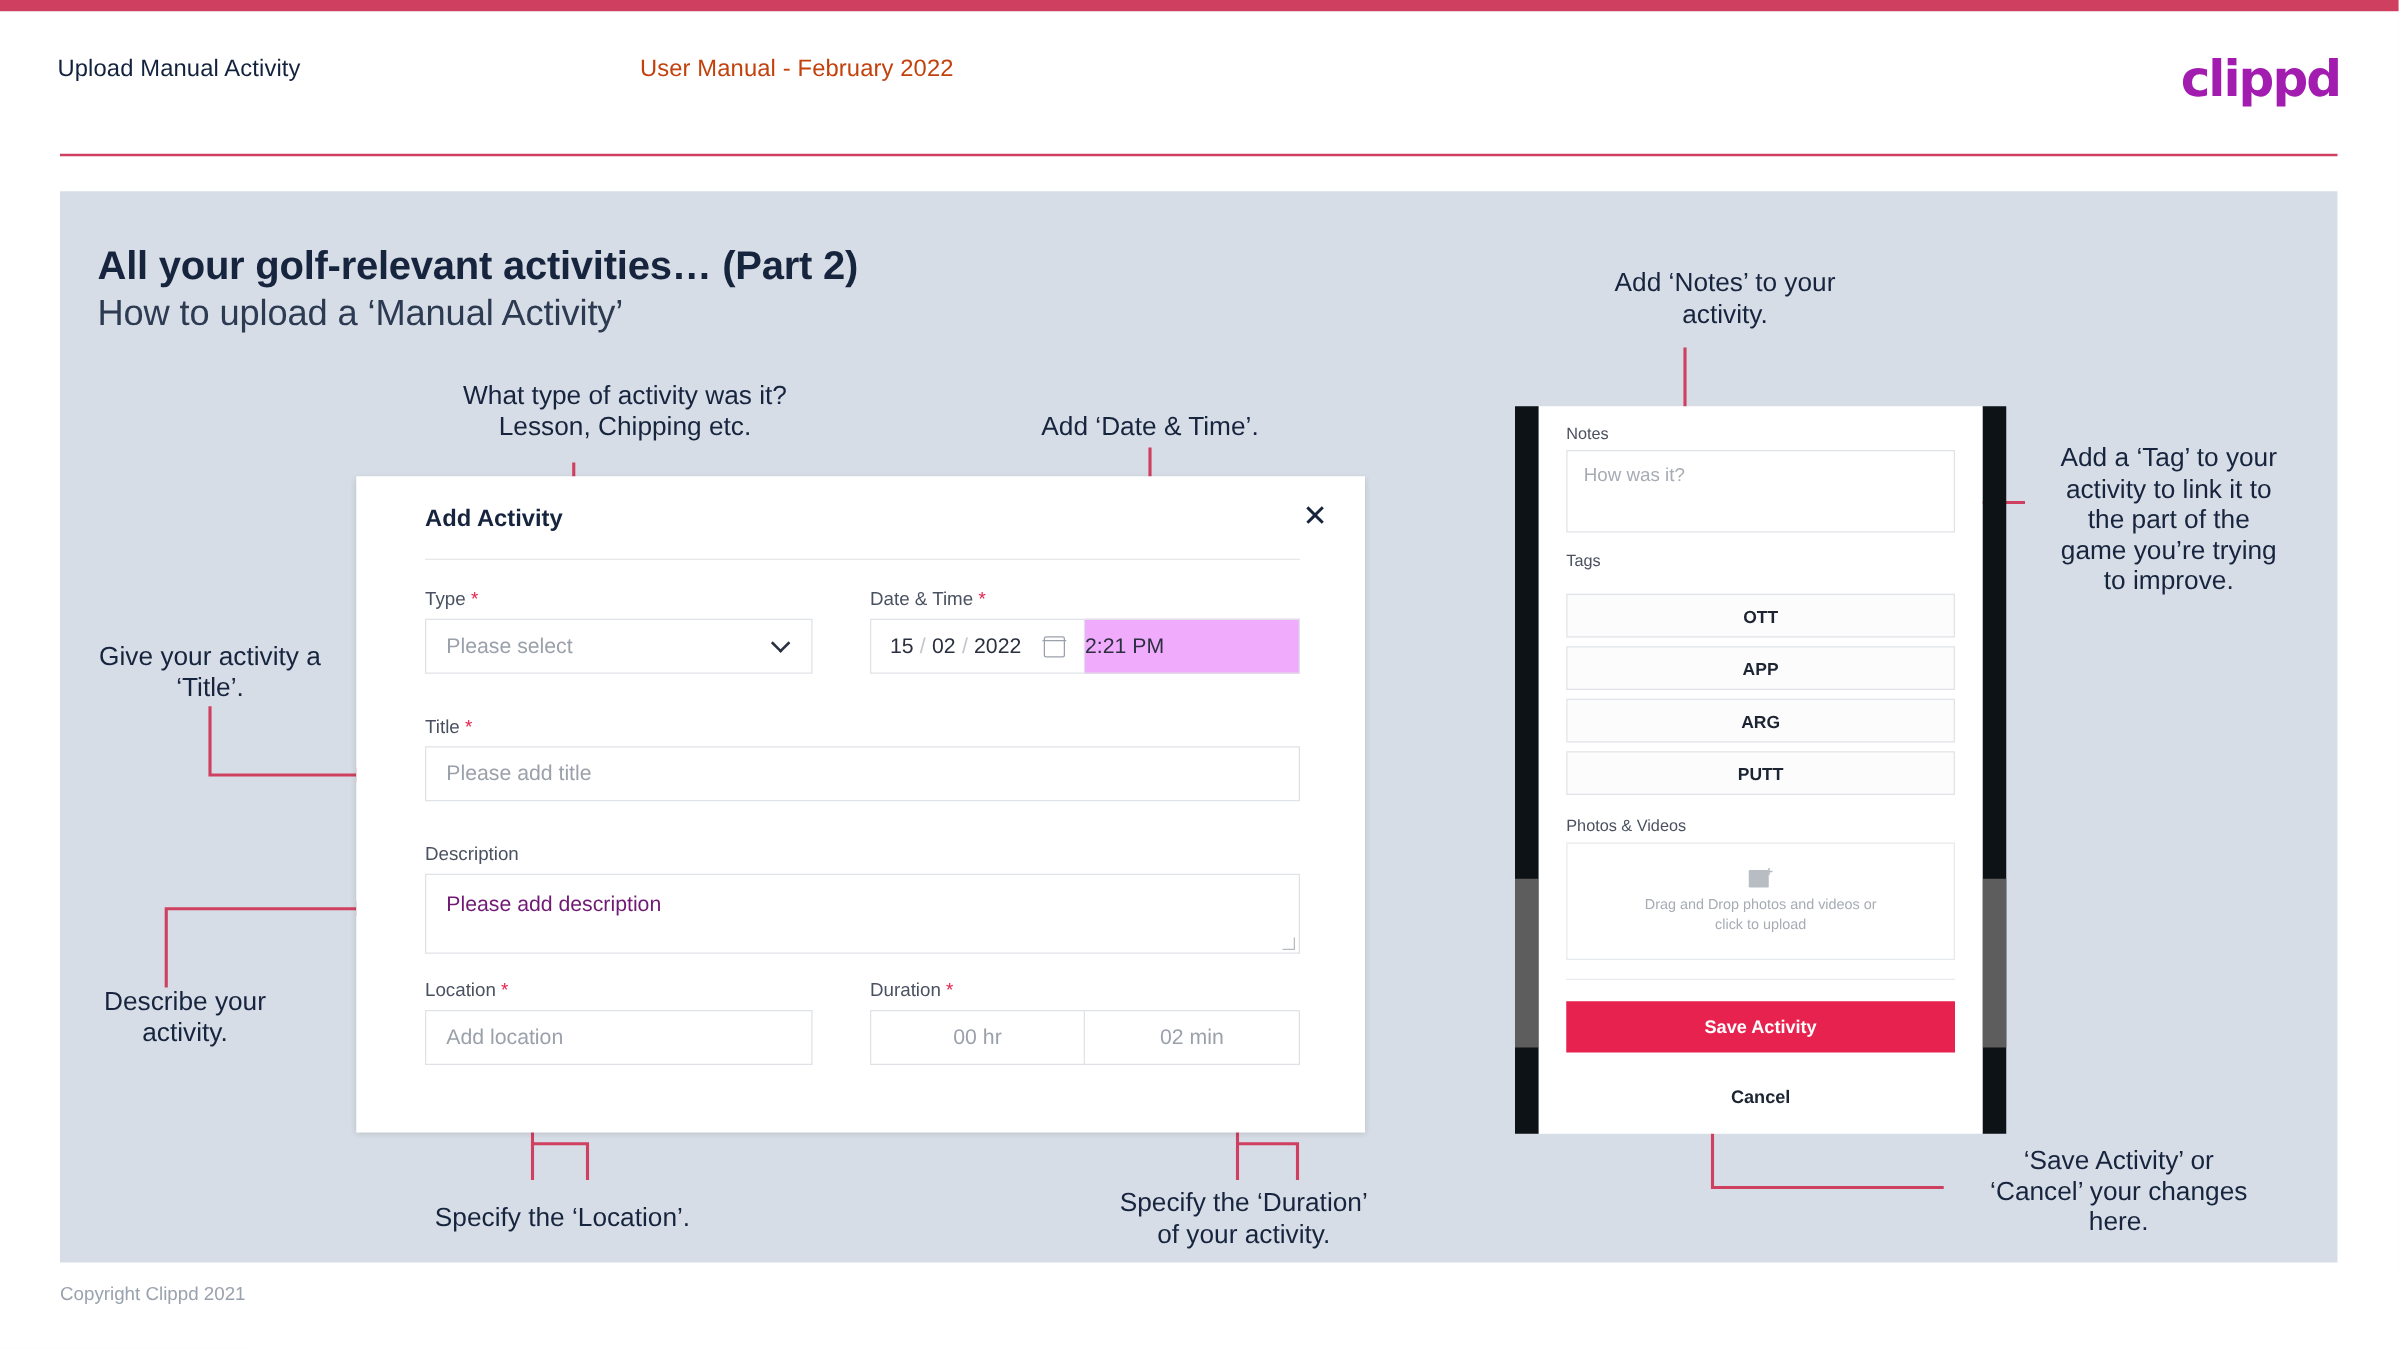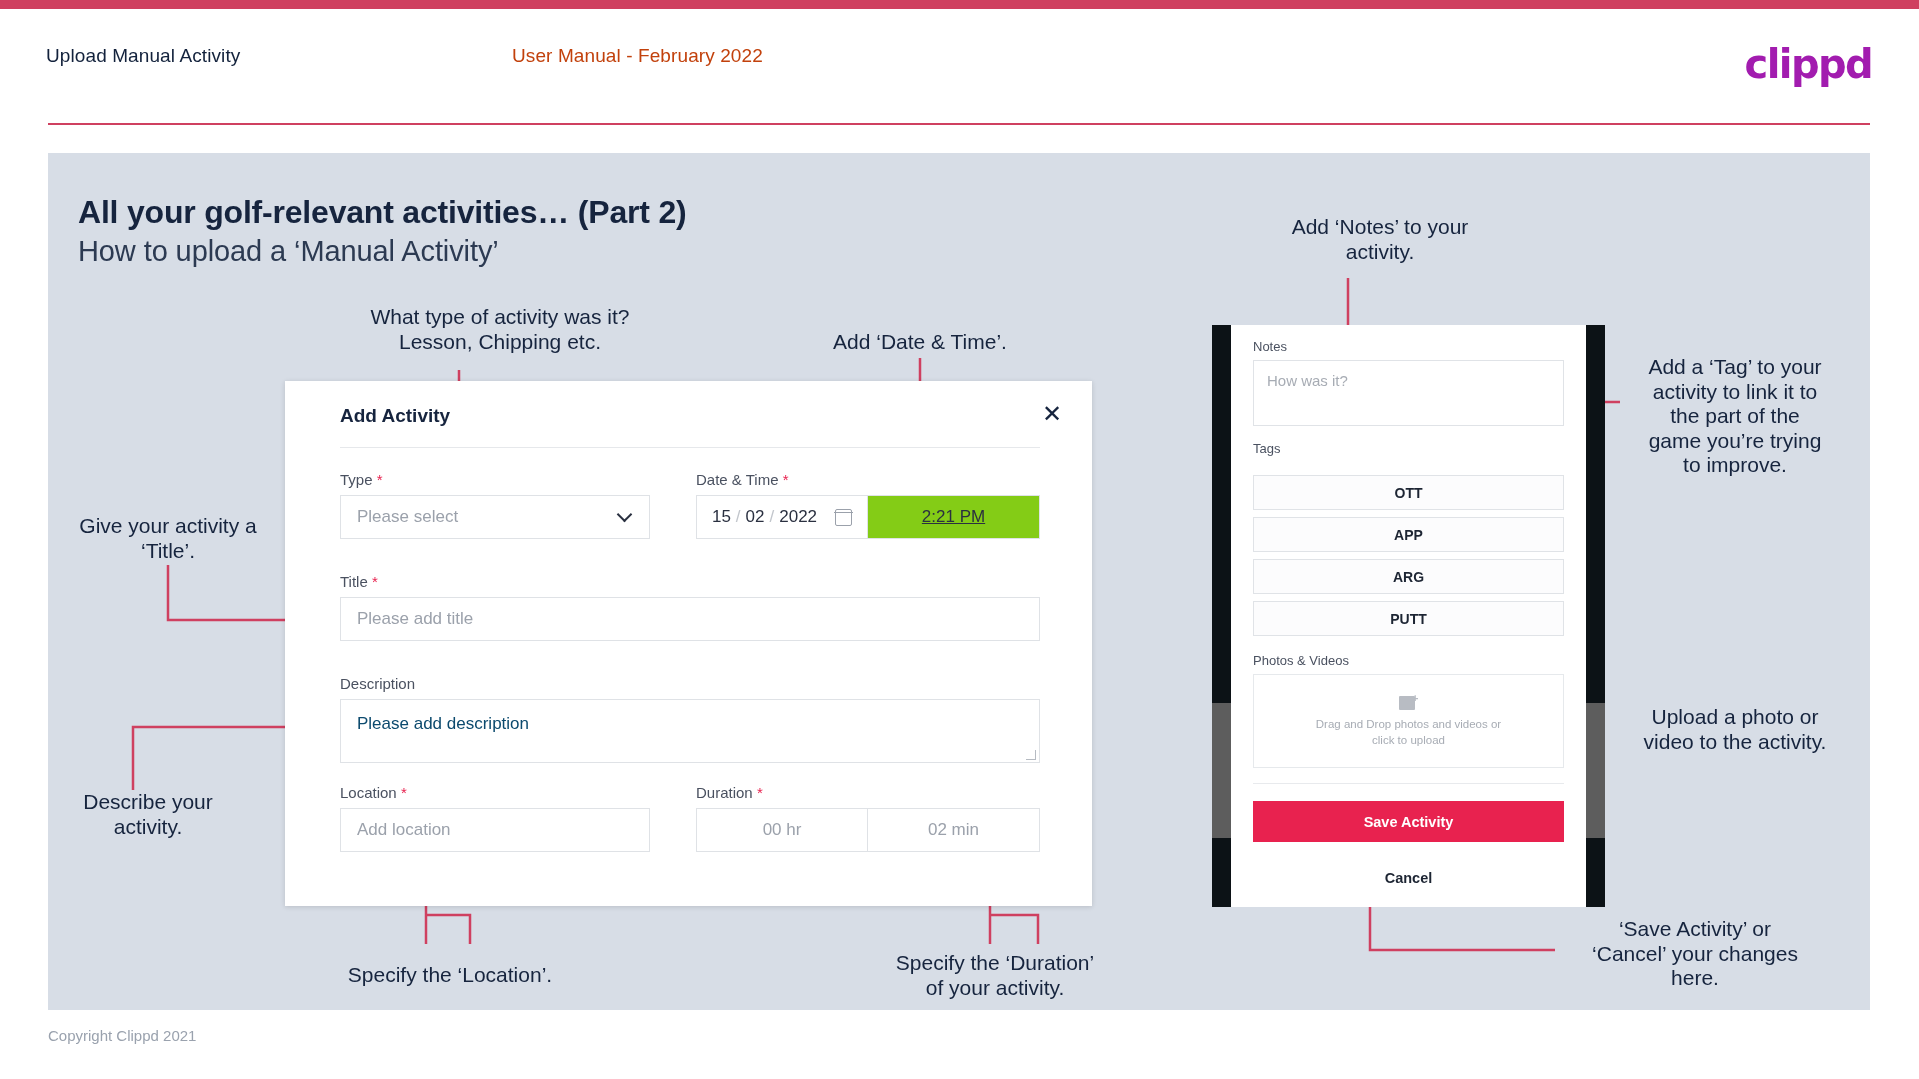--- a/index.html
+++ b/index.html
@@ -105,28 +105,28 @@
   .date-box .slash { color: #c2c6cc; margin: 0 5px; }
   .cal-ic {
     display: inline-block; width: 17px; height: 17px; margin-left: 18px;
     border: 1.6px solid #9ba1ab; border-radius: 2px; position: relative;
   }
   .cal-ic::before {
     content: ""; position: absolute; left: -1.6px; right: -1.6px; top: 2px;
     height: 1.6px; background: #9ba1ab;
   }
   .time-box {
-    position: absolute; border: 1px solid #dfe2e6; background: #84cc16;
+    position: absolute; border: 1px solid #dfe2e6; background: #f0abfc;
     border-left: none;
-    display: flex; align-items: center; justify-content: center;
-    font-size: 17px; color: #2a3040; text-decoration: underline;
+    display: flex; align-items: center; 
+    font-size: 17px; color: #2a3040;
   }
   .ta {
     position: absolute; background: #fff; border: 1px solid #dfe2e6;
-    font-size: 17px; color: #0c4a6e; padding: 14px 0 0 16px;
+    font-size: 17px; color: #701a75; padding: 14px 0 0 16px;
   }
   .ta-grip {
     position: absolute; right: 3px; bottom: 2px; width: 10px; height: 10px;
     border-right: 1px solid #b6bbc2; border-bottom: 1px solid #b6bbc2;
     transform: skewX(0deg);
   }
   .dur-box {
     position: absolute; border: 1px solid #dfe2e6; background: #fff;
     display: flex; align-items: center; justify-content: center;
     font-size: 17px; color: #9ba1ab;
@@ -255,22 +255,20 @@
   <div class="ann" style="left:300px;top:963px;width:300px;white-space:pre-line">Specify the ‘Location’.</div>
   <div class="ann" style="left:860px;top:951px;width:270px;white-space:pre-line">Specify the ‘Duration’
 of your activity.</div>
   <div class="ann" style="left:1240px;top:215px;width:280px;white-space:pre-line">Add ‘Notes’ to your
 activity.</div>
   <div class="ann" style="left:1620px;top:355px;width:230px;white-space:pre-line">Add a ‘Tag’ to your
 activity to link it to
 the part of the
 game you’re trying
 to improve.</div>
-  <div class="ann" style="left:1620px;top:705px;width:230px;white-space:pre-line">Upload a photo or
-video to the activity.</div>
   <div class="ann" style="left:1570px;top:917px;width:250px;white-space:pre-line">‘Save Activity’ or
 ‘Cancel’ your changes
 here.</div>
 
   <div class="modal">
     <div class="modal-head">
       <div class="modal-title">Add Activity</div>
       <div class="modal-close">✕</div>
     </div>
     <div class="modal-rule"></div>

